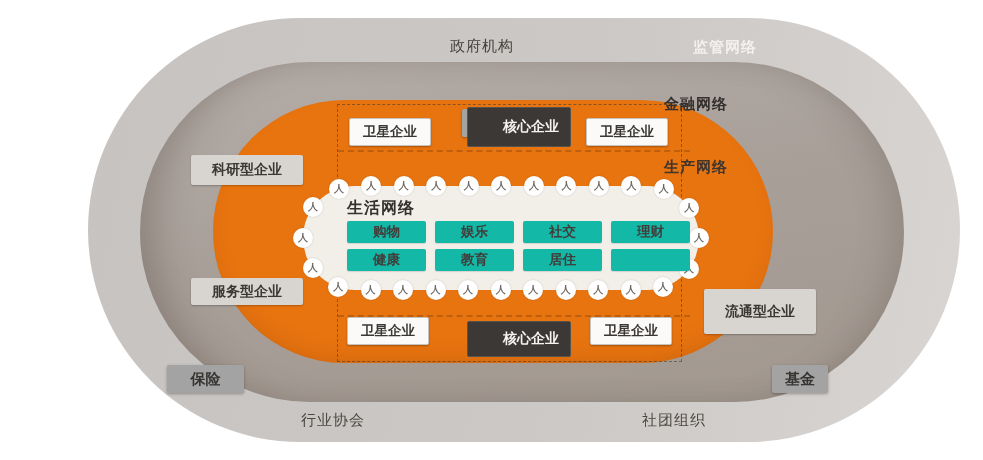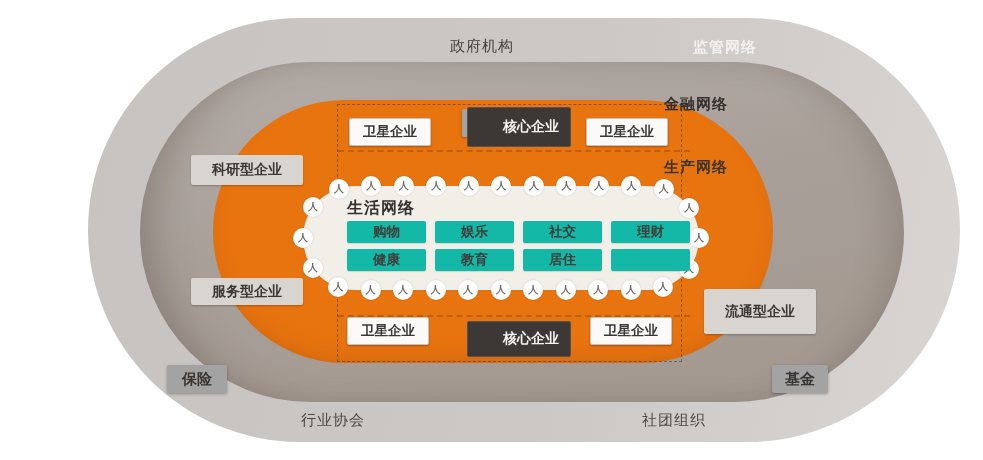--- a/index.html
+++ b/index.html
@@ -35,21 +35,21 @@
   .gbox{display:flex;align-items:center;justify-content:center;background:#d8d4cf;border-radius:2px;
     box-shadow:0 1px 2px rgba(0,0,0,.25);color:#3a3734;font-size:14px;font-weight:600;z-index:10;}
   .sat{display:flex;align-items:center;justify-content:center;background:#fbfaf8;border-radius:2px;
     border:1px solid #c6c2bd;box-shadow:0 1px 2px rgba(0,0,0,.28);color:#3a3734;font-size:13.5px;font-weight:600;z-index:10;}
   .core{display:flex;align-items:center;justify-content:center;background:#3b3835;border-radius:2px;
     border:1px solid #56524e;color:#f5f3f0;font-size:14px;font-weight:700;z-index:10;padding-left:24px;}
 
   .b-bank{left:462px;top:72px;width:76px;height:28px;}
   .b-securities{left:167px;top:111px;width:76px;height:28px;}
   .b-trust{left:774px;top:111px;width:76px;height:28px;}
-  .b-insurance{left:167px;top:328px;width:60px;height:28px;text-align:right;}
+  .b-insurance{left:167px;top:328px;width:77px;height:28px;text-align:right;}
   .b-fund{left:772px;top:328px;width:56px;height:28px;}
   .b-research{left:191px;top:155px;width:112px;height:30px;}
   .b-service{left:191px;top:278px;width:112px;height:27px;}
   .b-circulation{left:704px;top:278px;width:112px;height:45px;margin-top:11px;}
   .sat-tl{left:349px;top:118px;width:80px;height:26px;}
   .sat-tr{left:586px;top:118px;width:80px;height:26px;}
   .sat-bl{left:347px;top:317px;width:80px;height:26px;}
   .sat-br{left:590px;top:317px;width:80px;height:26px;}
   .core-top{left:467px;top:107px;width:78px;height:38px;}
   .core-bottom{left:467px;top:321px;width:78px;height:34px;}

